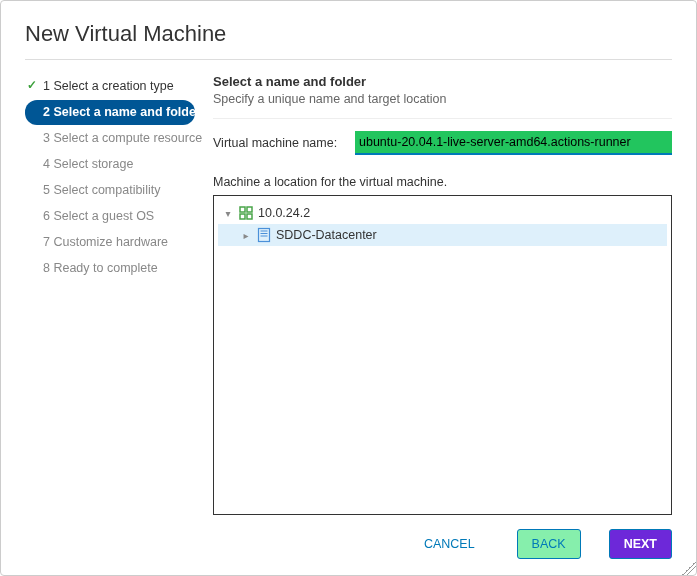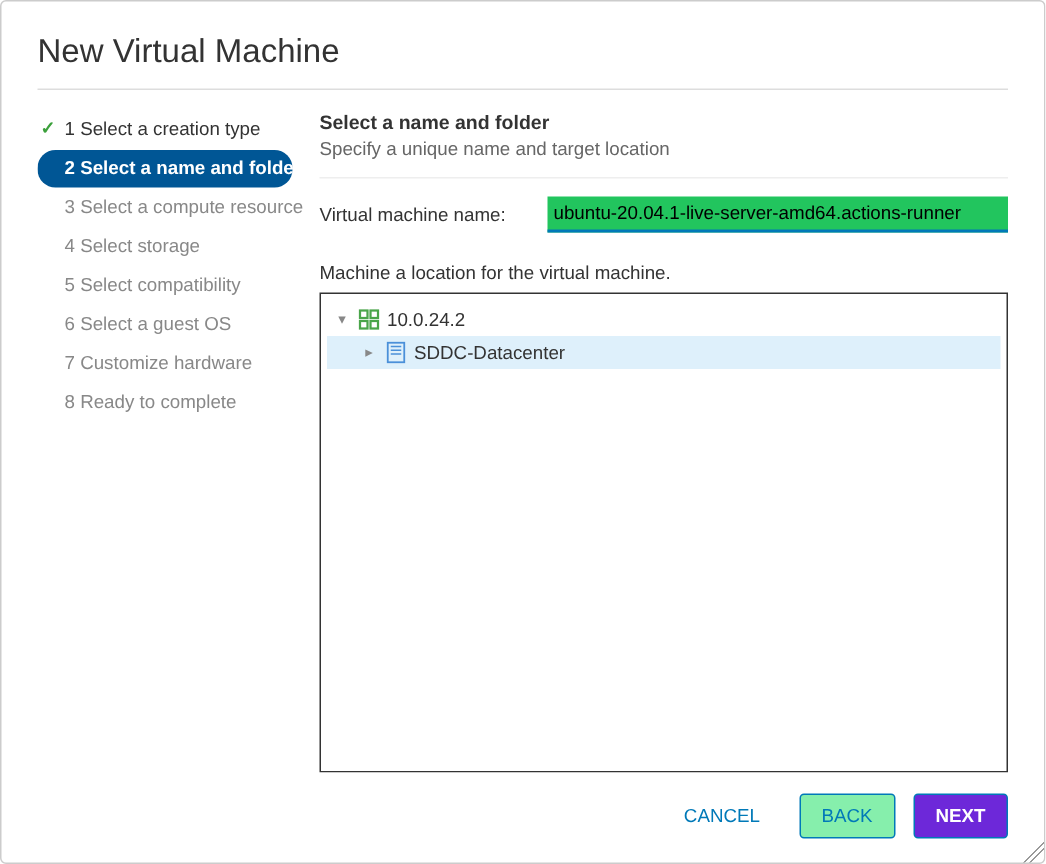--- a/index.html
+++ b/index.html
@@ -39,21 +39,21 @@
     color: #fff; font-weight: bold;
   }
   .step .check { display: none; }
   .step.completed .check { display: inline; }
 
   .content { flex: 1; display: flex; flex-direction: column; padding-top: 4px; }
   .section-title { font-size: 13px; font-weight: bold; color: #333; margin-bottom: 3px; }
   .section-sub { font-size: 12.5px; color: #666; margin-bottom: 12px; }
   .hr2 { border-top: 1px solid #eee; margin-bottom: 12px; }
 
-  .field-row { display: flex; align-items: center; gap: 24px; margin-bottom: 20px; }
+  .field-row { display: flex; align-items: center; gap: 14px; margin-bottom: 20px; }
   .field-label { font-size: 12.5px; color: #333; min-width: 128px; }
   .field-input {
     flex: 1; border: none; border-bottom: 2px solid #0079b8;
     background: #22c55e;
     padding: 4px 4px;
     font-size: 12.5px;
     outline: none;
   }
 
   .loc-label { font-size: 12.5px; color: #333; margin-bottom: 6px; }
@@ -71,21 +71,21 @@
   }
   .tree-row.selected { background: #def0fb; }
   .tree-caret { width: 12px; color: #888; font-size: 10px; text-align: center; }
   .tree-icon { width: 16px; height: 16px; display: inline-flex; align-items: center; justify-content: center; }
   .tree-icon svg { width: 16px; height: 16px; }
   .tree-label { color: #333; text-align: right; }
   .tree-row.child { padding-left: 22px; }
 
   .footer {
     display: flex; justify-content: flex-end; align-items: center;
-    gap: 12px; padding-top: 14px;
+    gap: 28px; padding-top: 14px;
   }
   .btn {
     min-width: 60px; padding: 7px 14px;
     font-size: 12.5px; border-radius: 3px;
     cursor: pointer;
     text-align: center;
   }
   .btn.text {
     background: none; border: none; color: #0079b8;
   }

